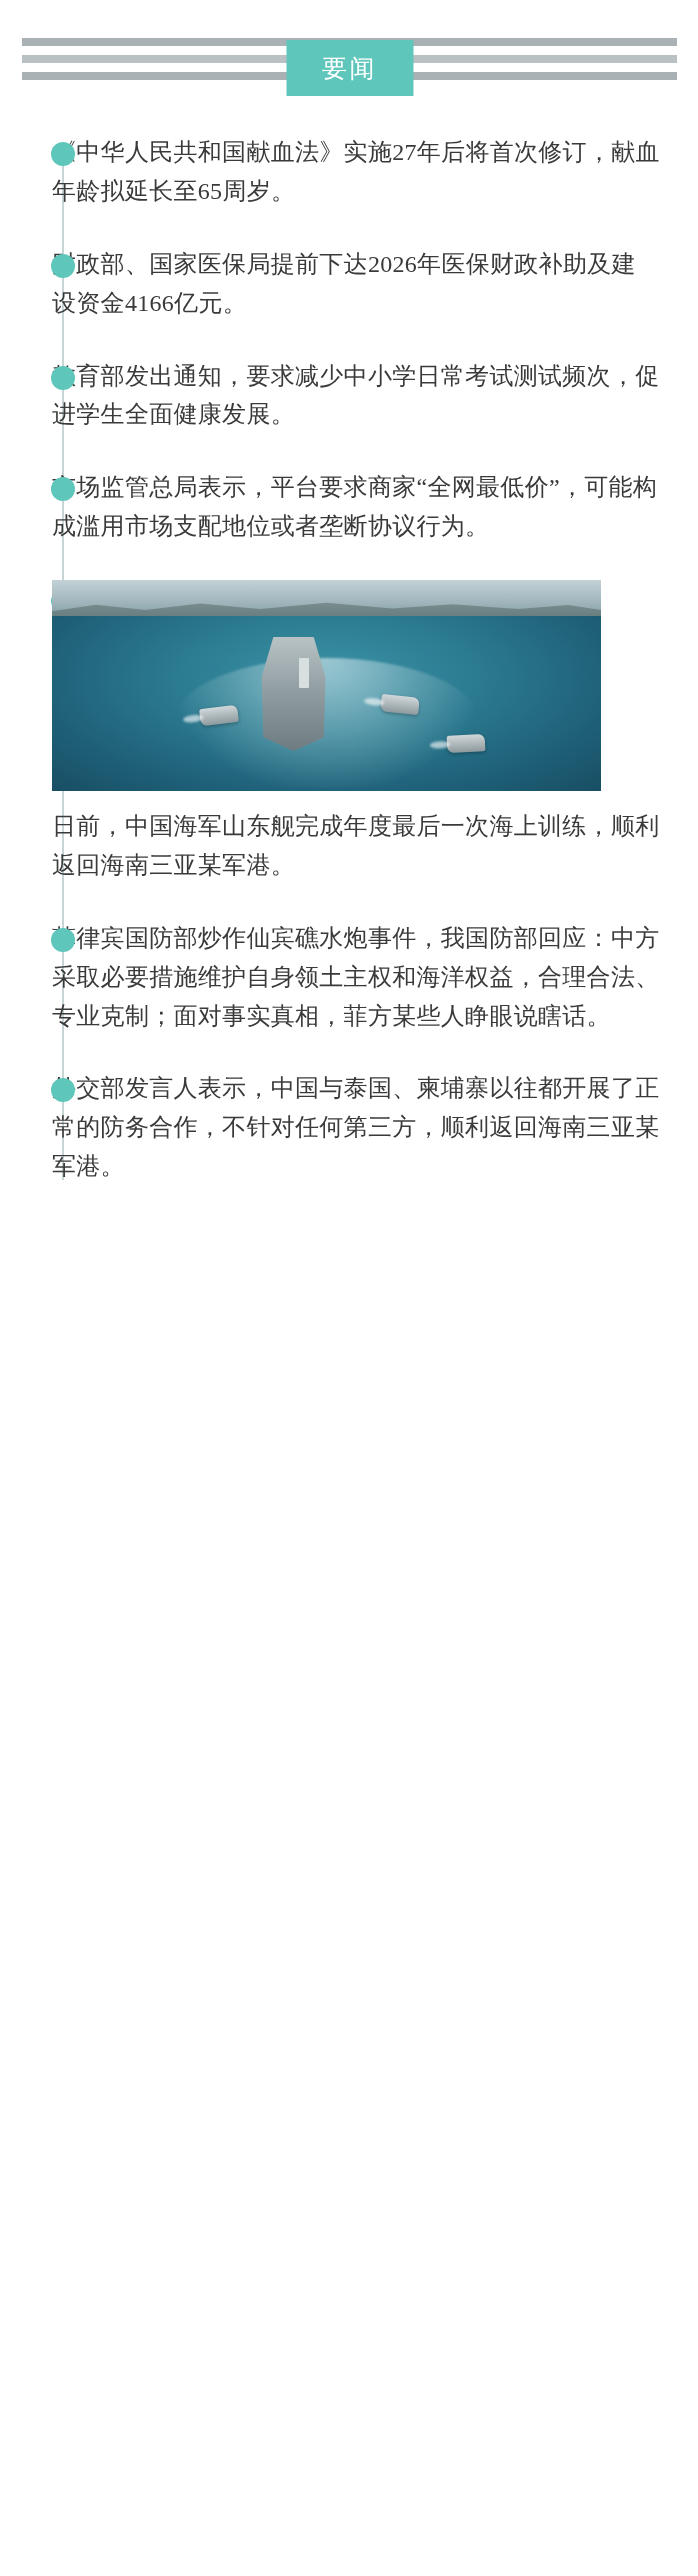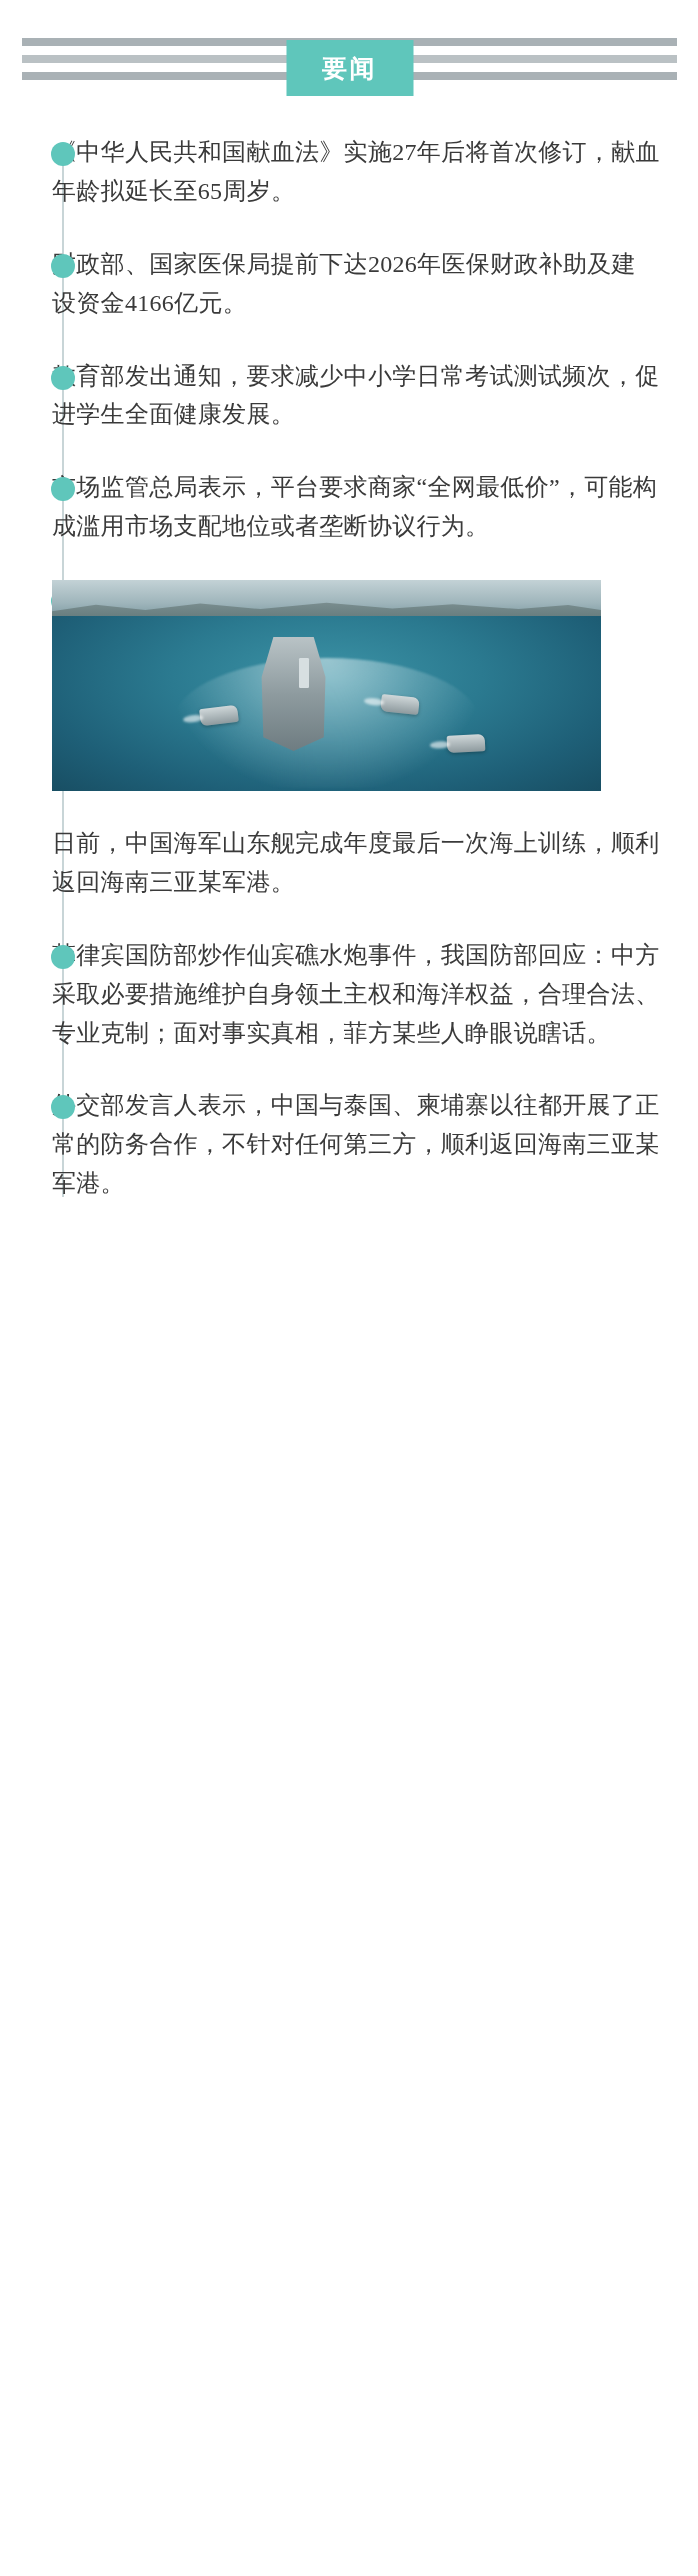--- a/index.html
+++ b/index.html
@@ -47,21 +47,21 @@
   .header-title {
     position: absolute;
     left: 50%;
     transform: translateX(-50%);
     top: 40px;
     width: 127px;
     height: 56px;
     background: #5fc6bb;
     color: #ffffff;
     font-size: 25px;
-    font-weight: bold;
+    font-weight: normal;
     letter-spacing: 2.6px;
     display: flex;
     align-items: center;
     justify-content: center;
   }
 
   
   .timeline {
     position: relative;
     margin: 0 0 0 0;
@@ -92,21 +92,21 @@
     background: #5fc6bb;
   }
   .item p {
     margin: 0;
     font-size: 24px;
     line-height: 1.62;
     color: #3a3a3a;
     letter-spacing: 0.3px;
     font-family: "Liberation Serif", "DejaVu Serif", serif;
   }
-  .item.has-photo p { margin-top: 33px; }
+  .item.has-photo p { margin-top: 16px; }
 
   
   .photo {
     position: relative;
     width: 549px;
     height: 211px;
     overflow: hidden;
     background: linear-gradient(#1d4d64 0%, #226c86 18%, #2d7f96 38%, #2e7e93 60%, #2a6f85 100%);
   }
   .photo .sky {

